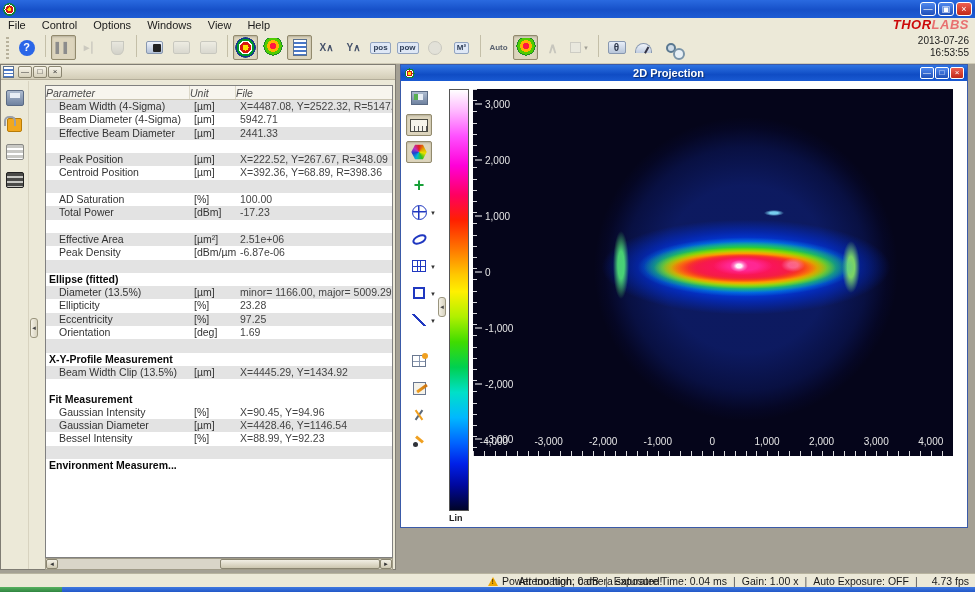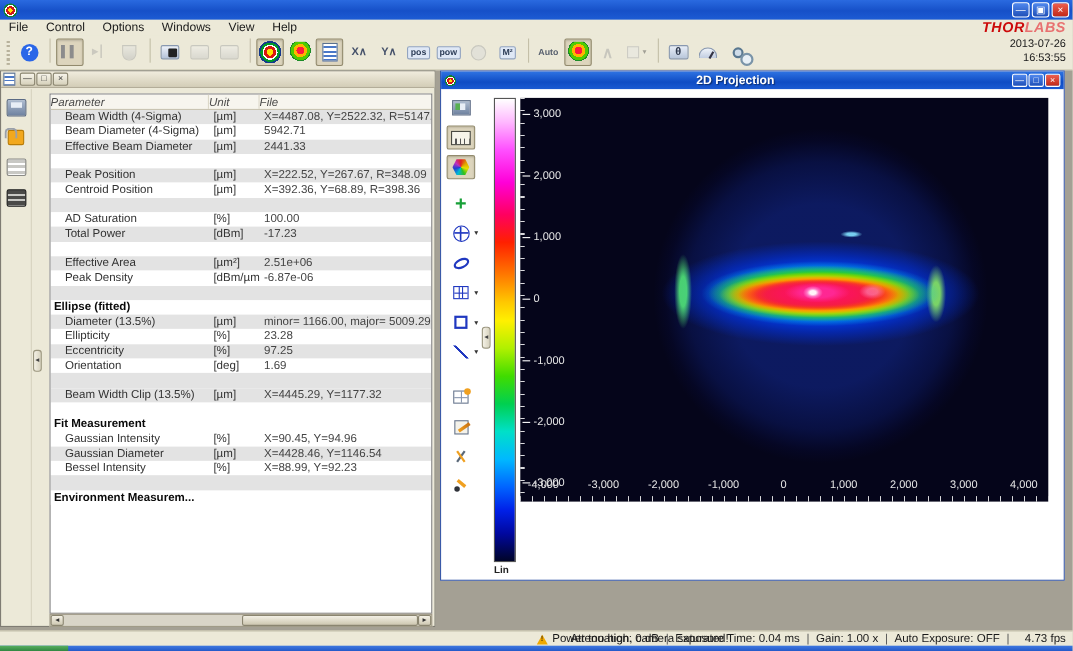--- a/index.html
+++ b/index.html
@@ -479,24 +479,29 @@
           <div class="trow t-data">
           <span class="c-param">Orientation</span>
           <span class="c-unit">[deg]</span>
           <span class="c-value">1.69</span>
         </div>
           <div class="trow shaded t-empty">
           <span class="c-param"></span>
           <span class="c-unit"></span>
           <span class="c-value"></span>
         </div>
+          <div class="trow t-section">
+          <span class="c-param">X-Y-Profile Measurement</span>
+          <span class="c-unit"></span>
+          <span class="c-value"></span>
+        </div>
           <div class="trow shaded t-data">
           <span class="c-param">Beam Width Clip (13.5%)</span>
           <span class="c-unit">[µm]</span>
-          <span class="c-value">X=4445.29, Y=1177.32</span>
+          <span class="c-value">X=4445.29, Y=1434.92</span>
         </div>
           <div class="trow t-empty">
           <span class="c-param"></span>
           <span class="c-unit"></span>
           <span class="c-value"></span>
         </div>
           <div class="trow t-section">
           <span class="c-param">Fit Measurement</span>
           <span class="c-unit"></span>
           <span class="c-value"></span>

